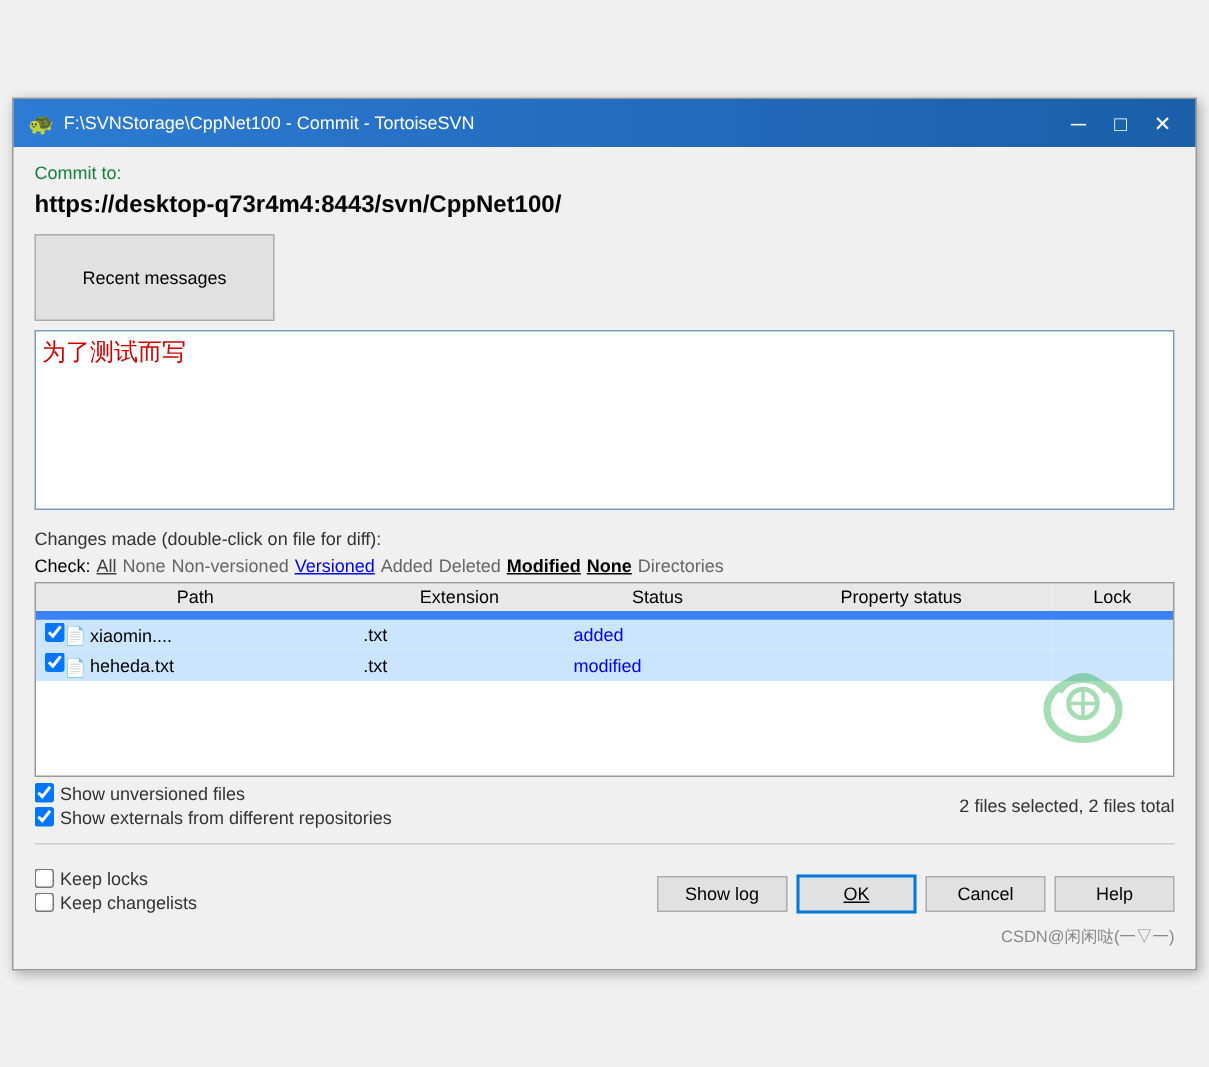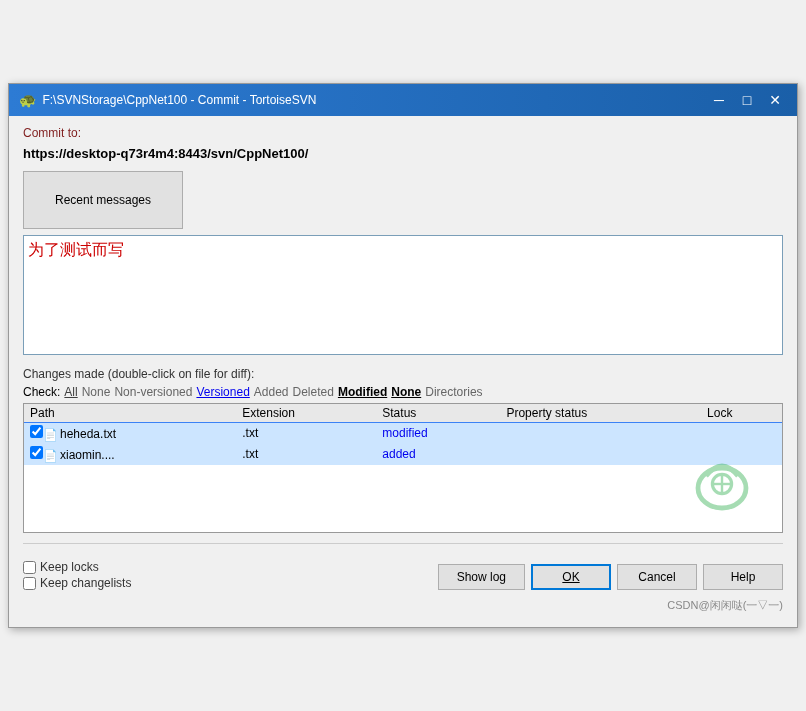--- a/index.html
+++ b/index.html
@@ -60,26 +60,26 @@
 
     .content {
       padding: 10px 14px;
       display: flex;
       flex-direction: column;
       gap: 6px;
     }
 
     .commit-to-label {
       font-size: 12px;
-      color: #7f1d1d;
+      color: #15803d;
     }
 
     .commit-url {
       font-weight: bold;
-      font-size: 13px;
+      font-size: 16px;
       color: #000;
       margin-bottom: 4px;
     }
 
     .section-label {
       font-size: 12px;
       color: #333;
       margin-bottom: 2px;
     }
 
@@ -165,23 +165,23 @@
     }
 
     .file-table {
       width: 100%;
       border-collapse: collapse;
       font-size: 12px;
     }
 
     .file-table th {
       background: #e8e8e8;
-      border-bottom: 1px solid #3b82f6;
+      border-bottom: 6px solid #3b82f6;
       padding: 2px 6px;
-      text-align: left;
+      text-align: center;
       font-weight: normal;
       position: sticky;
       top: 0;
     }
 
     .file-table td {
       padding: 2px 6px;
       vertical-align: middle;
     }
 
@@ -238,20 +238,21 @@
 
     .bottom-left {
       display: flex;
       flex-direction: column;
       gap: 2px;
     }
 
     .bottom-buttons {
       display: flex;
       gap: 6px;
+      align-items: center;
     }
 
     .btn {
       padding: 4px 18px;
       font-size: 12px;
       border: 1px solid #adadad;
       background: #e1e1e1;
       cursor: pointer;
       min-width: 80px;
       text-align: center;
@@ -322,47 +323,60 @@
             <tr>
               <th>Path</th>
               <th>Extension</th>
               <th>Status</th>
               <th>Property status</th>
               <th>Lock</th>
             </tr>
           </thead>
           <tbody id="file-tbody">
           <tr class="selected">
-                <td><input type="checkbox" checked="" style=""><span class="file-icon" style="border: none; background: transparent; font-size: 12px;">📄</span><span>heheda.txt</span></td>
+                <td><input type="checkbox" checked="" style=""><span class="file-icon" style="border: none; background: transparent; font-size: 12px;">📄</span><span>xiaomin....</span></td>
                 <td>.txt</td>
-                <td style="color: rgb(0, 0, 238);">modified</td>
+                <td style="color: rgb(0, 0, 238);">added</td>
                 <td></td>
                 <td></td>
               </tr>
               <tr class="selected">
-                <td><input type="checkbox" checked="" style=""><span class="file-icon" style="border: none; background: transparent; font-size: 12px;">📄</span><span>xiaomin....</span></td>
+                <td><input type="checkbox" checked="" style=""><span class="file-icon" style="border: none; background: transparent; font-size: 12px;">📄</span><span>heheda.txt</span></td>
                 <td>.txt</td>
-                <td style="color: rgb(0, 0, 238);">added</td>
+                <td style="color: rgb(0, 0, 238);">modified</td>
                 <td></td>
                 <td></td>
               </tr>
             </tbody>
         </table>
 
         <div class="svn-logo">
           <svg viewBox="0 0 100 100" xmlns="http://www.w3.org/2000/svg">
             <ellipse cx="50" cy="55" rx="30" ry="25" fill="none" stroke="#22aa44" stroke-width="6"></ellipse>
             <path d="M30 40 Q50 15 70 40" fill="none" stroke="#22aa44" stroke-width="6"></path>
             <circle cx="50" cy="50" r="12" fill="none" stroke="#22aa44" stroke-width="4"></circle>
             <line x1="50" y1="38" x2="50" y2="62" stroke="#22aa44" stroke-width="3"></line>
             <line x1="38" y1="50" x2="62" y2="50" stroke="#22aa44" stroke-width="3"></line>
           </svg>
         </div>
       </div>
 
+      <div style="display:flex; justify-content:space-between; align-items:center; margin-top:4px;">
+        <div style="display:flex; flex-direction:column; gap:2px;">
+          <label class="checkbox-row">
+            <input type="checkbox" checked="" style="">
+            <span>Show unversioned files</span>
+          </label>
+          <label class="checkbox-row">
+            <input type="checkbox" checked="" style="">
+            <span>Show externals from different repositories</span>
+          </label>
+        </div>
+        <div class="files-count">2 files selected, 2 files total</div>
+      </div>
     </div>
 
     <div class="divider"></div>
 
     <div class="bottom-row">
       <div class="bottom-left">
         <label class="checkbox-row">
           <input type="checkbox" style="">
           <span>Keep locks</span>
         </label>

